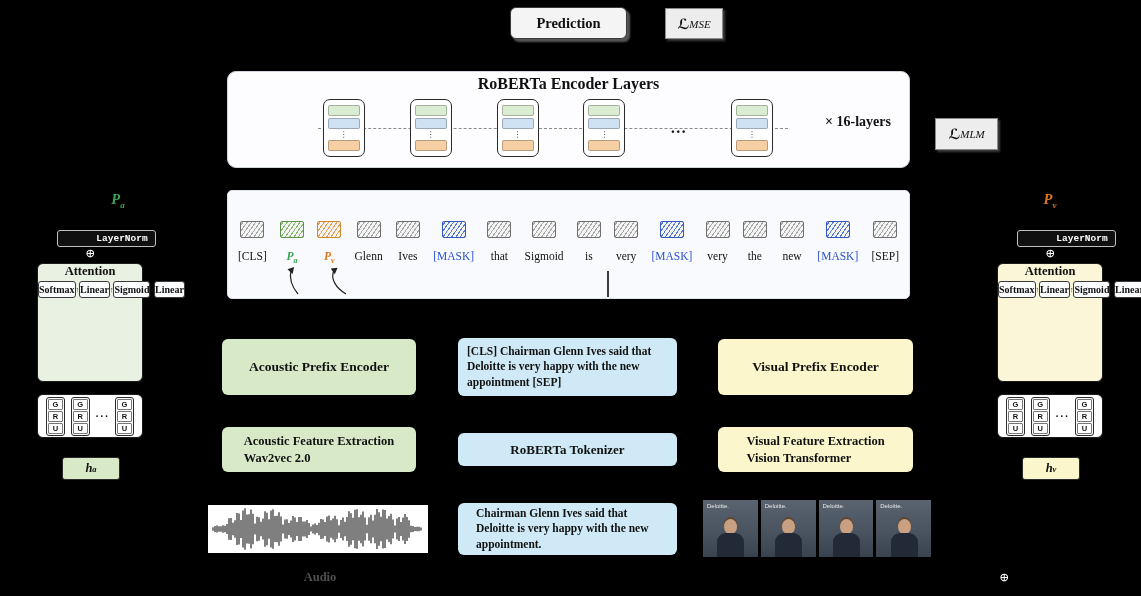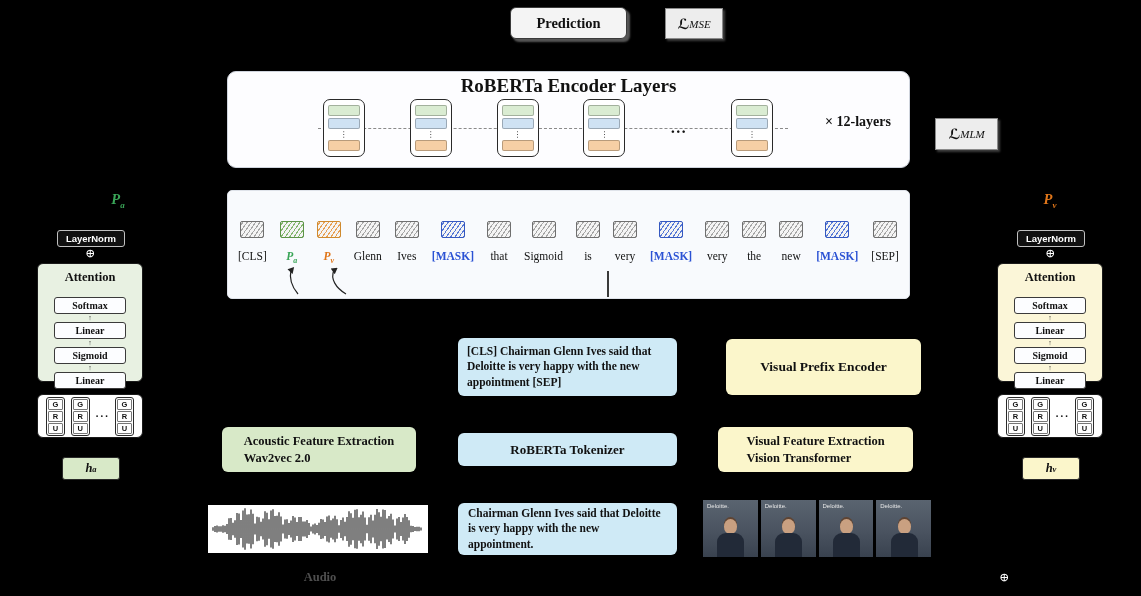--- a/index.html
+++ b/index.html
@@ -13,21 +13,21 @@
     border-radius:6px;font-weight:bold;font-size:14.5px;box-shadow:3px 3px 2px rgba(170,170,170,.5);}
   .loss{background:#ededed;border:1.1px solid #8a8a8a;font-style:italic;font-size:14px;
     box-shadow:2px 2px 2px rgba(150,150,150,.4);}
   .loss sub{font-size:11px;}
   .scriptL{font-family:"DejaVu Sans",sans-serif;font-style:italic;font-weight:bold;}
   .loss-mse{left:665px;top:8px;width:56px;height:29px;}
   .loss-mlm{left:935px;top:118px;width:61px;height:30px;}
 
   
   .encoder-box{left:227px;top:71px;width:681px;height:95px;background:#fdfdff;border:1px solid #cfd4dd;border-radius:9px;}
-  .encoder-title{position:absolute;top:3px;left:0;right:0;text-align:center;font-weight:bold;font-size:19px;}
+  .encoder-title{position:absolute;top:3px;left:0;right:0;text-align:center;font-weight:bold;font-size:16px;}
   .encoder-line{position:absolute;left:90px;width:470px;top:56px;border-top:1.3px dashed #8a8a8a;}
   .encoder-stacks{position:absolute;left:50px;width:540px;top:22px;height:68px;display:flex;align-items:center;justify-content:space-evenly;}
   .enc-stack{position:relative;width:42px;height:58px;background:#fff;border:1.3px solid #2a2a2a;border-radius:7px;
     display:flex;flex-direction:column;justify-content:space-between;padding:5px 4px;box-sizing:border-box;z-index:1;}
   .enc-stack .bar{height:9px;border-radius:2px;border:0.6px solid rgba(0,0,0,.25);}
   .bar.g{background:#daecd2;}.bar.b{background:#cfe2f3;}.bar.o{background:#f6cfa5;}
   .vdots{text-align:center;font-size:8px;line-height:6px;color:#333;}
   .stack-dots{font-size:16px;font-weight:bold;z-index:1;color:#111;}
   .enc-mult{position:absolute;right:18px;top:42px;font-weight:bold;font-size:14px;}
 
@@ -36,41 +36,41 @@
   .token-row{position:absolute;left:0;right:0;top:0;bottom:0;display:flex;justify-content:space-between;
     padding:30px 10px 0;box-sizing:border-box;}
   .token{display:flex;flex-direction:column;align-items:center;}
   .tok-square{width:22px;height:15px;border-radius:2px;border:1px solid #6f6f6f;background-color:#f4f4f4;
     background-image:repeating-linear-gradient(-55deg,rgba(90,90,90,.5) 0 1px,transparent 1px 3.5px);}
   .tok-square.acoustic{border-color:#5d9447;background-image:repeating-linear-gradient(-55deg,rgba(106,168,79,.8) 0 1px,transparent 1px 3.5px);}
   .tok-square.visual{border-color:#cf8a2e;background-image:repeating-linear-gradient(-55deg,rgba(230,145,56,.85) 0 1px,transparent 1px 3.5px);}
   .tok-square.mask{border-color:#3558c0;background-image:repeating-linear-gradient(-55deg,rgba(60,100,210,.85) 0 1px,transparent 1px 3.5px);}
   .tok-label{margin-top:12px;font-size:11.5px;white-space:nowrap;}
   .tok-label sub{font-size:8px;}
-  .tok-label.mask{color:var(--mask-blue,#2b52d4);font-weight:bold;}
+  .tok-label.mask{color:var(--mask-blue,#2b52d4);font-weight:normal;}
   .tok-label.acoustic{color:var(--acoustic-green,#3aa558);font-style:italic;font-weight:bold;}
   .tok-label.visual{color:var(--visual-orange,#e0761a);font-style:italic;font-weight:bold;}
   .token-arrows{position:absolute;left:30px;top:74px;width:110px;height:30px;}
   .is-line{position:absolute;left:379px;top:80px;width:1.5px;height:26px;background:#3a3a3a;}
 
   
   .p-symbol{width:44px;text-align:center;font-size:14.5px;font-weight:bold;font-style:italic;}
   .p-symbol sub{font-size:9px;}
   .p-a{left:96px;top:191px;color:var(--acoustic-green,#3aa558);}
   .p-v{left:1028px;top:191px;color:var(--visual-orange,#e0761a);}
   .layernorm{width:66px;height:15px;background:#101010;border:1px solid #c0c0c0;border-radius:3px;color:#fff;
-    font-family:Liberation Sans, sans-serif;font-size:9.5px;font-weight:bold;}
+    font-family:Liberation Mono, monospace;font-size:9.5px;font-weight:bold;padding-left:31px;}
   .ln-a{left:57px;top:230px;}.ln-v{left:1017px;top:230px;}
   .plus{color:#fff;font-size:12px;width:14px;text-align:center;}
   .plus-a{left:83px;top:246px;}.plus-v{left:1043px;top:246px;}.plus-video{left:997px;top:570px;}
-  .attn{width:106px;height:119px;border:1.4px solid #1a1a1a;border-radius:6px;box-sizing:border-box;padding-top:6px;}
+  .attn{width:106px;height:119px;border:1.4px solid #1a1a1a;border-radius:6px;box-sizing:border-box;padding-top:0;}
   .attn-a{left:37px;top:263px;background:var(--attention-green-bg,#e8f1e2);}
   .attn-v{left:997px;top:263px;background:var(--attention-yellow-bg,#fbf6d8);}
   .attn-title{text-align:center;font-weight:bold;font-size:12.5px;}
-  .attn-layers{display:flex;flex-direction:column;align-items:center;margin-top:12px;}
+  .attn-layers{display:flex;align-items:center;margin-top:2px;}
   .attn-layer{width:70px;height:15px;background:#fcfdff;border:1px solid #3a3a3a;border-radius:3px;
     font-size:10px;font-weight:bold;display:flex;align-items:center;justify-content:center;}
   .attn-arrow{font-size:7px;line-height:8px;height:8px;color:#222;}
   .gru-box{width:106px;height:44px;background:#fff;border:1.4px solid #1a1a1a;border-radius:6px;box-sizing:border-box;
     display:flex;align-items:center;justify-content:space-between;padding:0 8px;}
   .gru-a{left:37px;top:394px;}.gru-v{left:997px;top:394px;}
   .gru-cell{width:15px;border:1.1px solid #2a2a2a;border-radius:3px;padding:1px;display:flex;flex-direction:column;gap:1px;background:#fff;}
   .gru-letter{font-size:7.5px;line-height:9px;font-weight:bold;text-align:center;border:0.7px solid #777;
     border-radius:1px;font-family:"Liberation Sans",sans-serif;}
   .gru-dots{font-weight:bold;font-size:11px;letter-spacing:1px;}
@@ -79,28 +79,28 @@
   .h-a{left:62px;top:457px;background:var(--box-green,#d8e9c8);}
   .h-v{left:1022px;top:457px;background:var(--box-yellow,#fbf6cb);}
 
   
   .pipe{border-radius:6px;font-weight:bold;}
   .pipe.green{background:var(--box-green,#d8e9c8);}
   .pipe.blue{background:var(--box-blue,#cfeaf6);}
   .pipe.yellow{background:var(--box-yellow,#fbf6cb);}
   .acoustic-enc{left:222px;top:339px;width:194px;height:56px;font-size:13.5px;}
   .tok-text{left:458px;top:338px;width:219px;height:58px;font-size:11.5px;line-height:1.32;padding:10px 9px;box-sizing:border-box;}
-  .visual-enc{left:718px;top:339px;width:195px;height:56px;font-size:13.5px;margin-left:8px;}
+  .visual-enc{left:718px;top:339px;width:195px;height:56px;font-size:13.5px;}
   .acoustic-ext{left:222px;top:427px;width:194px;height:45px;font-size:12.5px;line-height:1.3;}
   .tokenizer{left:458px;top:433px;width:219px;height:33px;font-size:13px;}
   .visual-ext{left:718px;top:427px;width:195px;height:45px;font-size:12.5px;line-height:1.3;}
 
   
   .waveform{left:208px;top:505px;width:220px;height:48px;background:#fff;}
-  .transcript{left:458px;top:503px;width:219px;height:52px;font-size:11.5px;line-height:1.32;padding:2px 10px;box-sizing:border-box;}
+  .transcript{left:458px;top:503px;width:219px;height:52px;font-size:11.5px;line-height:1.32;padding:2px 18px;box-sizing:border-box;}
   .video-strip{left:703px;top:500px;width:228px;height:57px;display:flex;gap:3px;}
   .frame{position:relative;flex:1;background:linear-gradient(180deg,#5a6470 0%,#4a5360 55%,#39424f 100%);overflow:hidden;}
   .frame::before{content:'';position:absolute;left:50%;top:34%;width:13px;height:15px;margin-left:-6px;
     background:#c9a081;border-radius:50% 50% 46% 46%;box-shadow:0 -2px 0 0 #5e4433;}
   .frame::after{content:'';position:absolute;left:50%;top:58%;width:27px;height:45%;margin-left:-13px;
     background:#222a38;border-radius:9px 9px 0 0;}
   .frame .wm{position:absolute;top:3px;left:4px;font-size:6px;color:#e8e8e8;font-family:"Liberation Sans",sans-serif;z-index:1;}
   .audio-label{left:278px;top:570px;width:84px;text-align:center;color:#4f4f4f;font-weight:bold;font-size:12.5px;}
 </style>
 </head>
@@ -149,21 +149,21 @@
           <div class="bar o"></div>
         </div>
         <div class="stack-dots">…</div>
         <div class="enc-stack">
           <div class="bar g"></div>
           <div class="bar b"></div>
           <div class="vdots">⋮</div>
           <div class="bar o"></div>
         </div>
       </div>
-    <div class="enc-mult">× 12-layers</div>
+    <div class="enc-mult">× 16-layers</div>
   </div>
 
   <div class="abs token-box">
     <div class="token-row">
         <div class="token">
           <div class="tok-square plain"></div>
           <div class="tok-label plain">[CLS]</div>
         </div>
         <div class="token">
           <div class="tok-square acoustic"></div>
@@ -311,20 +311,21 @@
         <div class="gru-letter">G</div>
         <div class="gru-letter">R</div>
         <div class="gru-letter">U</div>
       </div>
     </div>
   <div class="abs bc hbox h-v">
     <span>h</span>
       <sub>v</sub>
   </div>
 
+  <div class="abs bc pipe green acoustic-enc">Acoustic Prefix Encoder</div>
   <div class="abs bc pipe blue tok-text">[CLS] Chairman Glenn Ives said that Deloitte is very happy with the new appointment [SEP]</div>
   <div class="abs bc pipe yellow visual-enc">Visual Prefix Encoder</div>
 
   <div class="abs bc pipe green acoustic-ext">
     <div>
       <div>Acoustic Feature Extraction</div>
       <div>Wav2vec 2.0</div>
     </div>
   </div>
   <div class="abs bc pipe yellow visual-ext">

